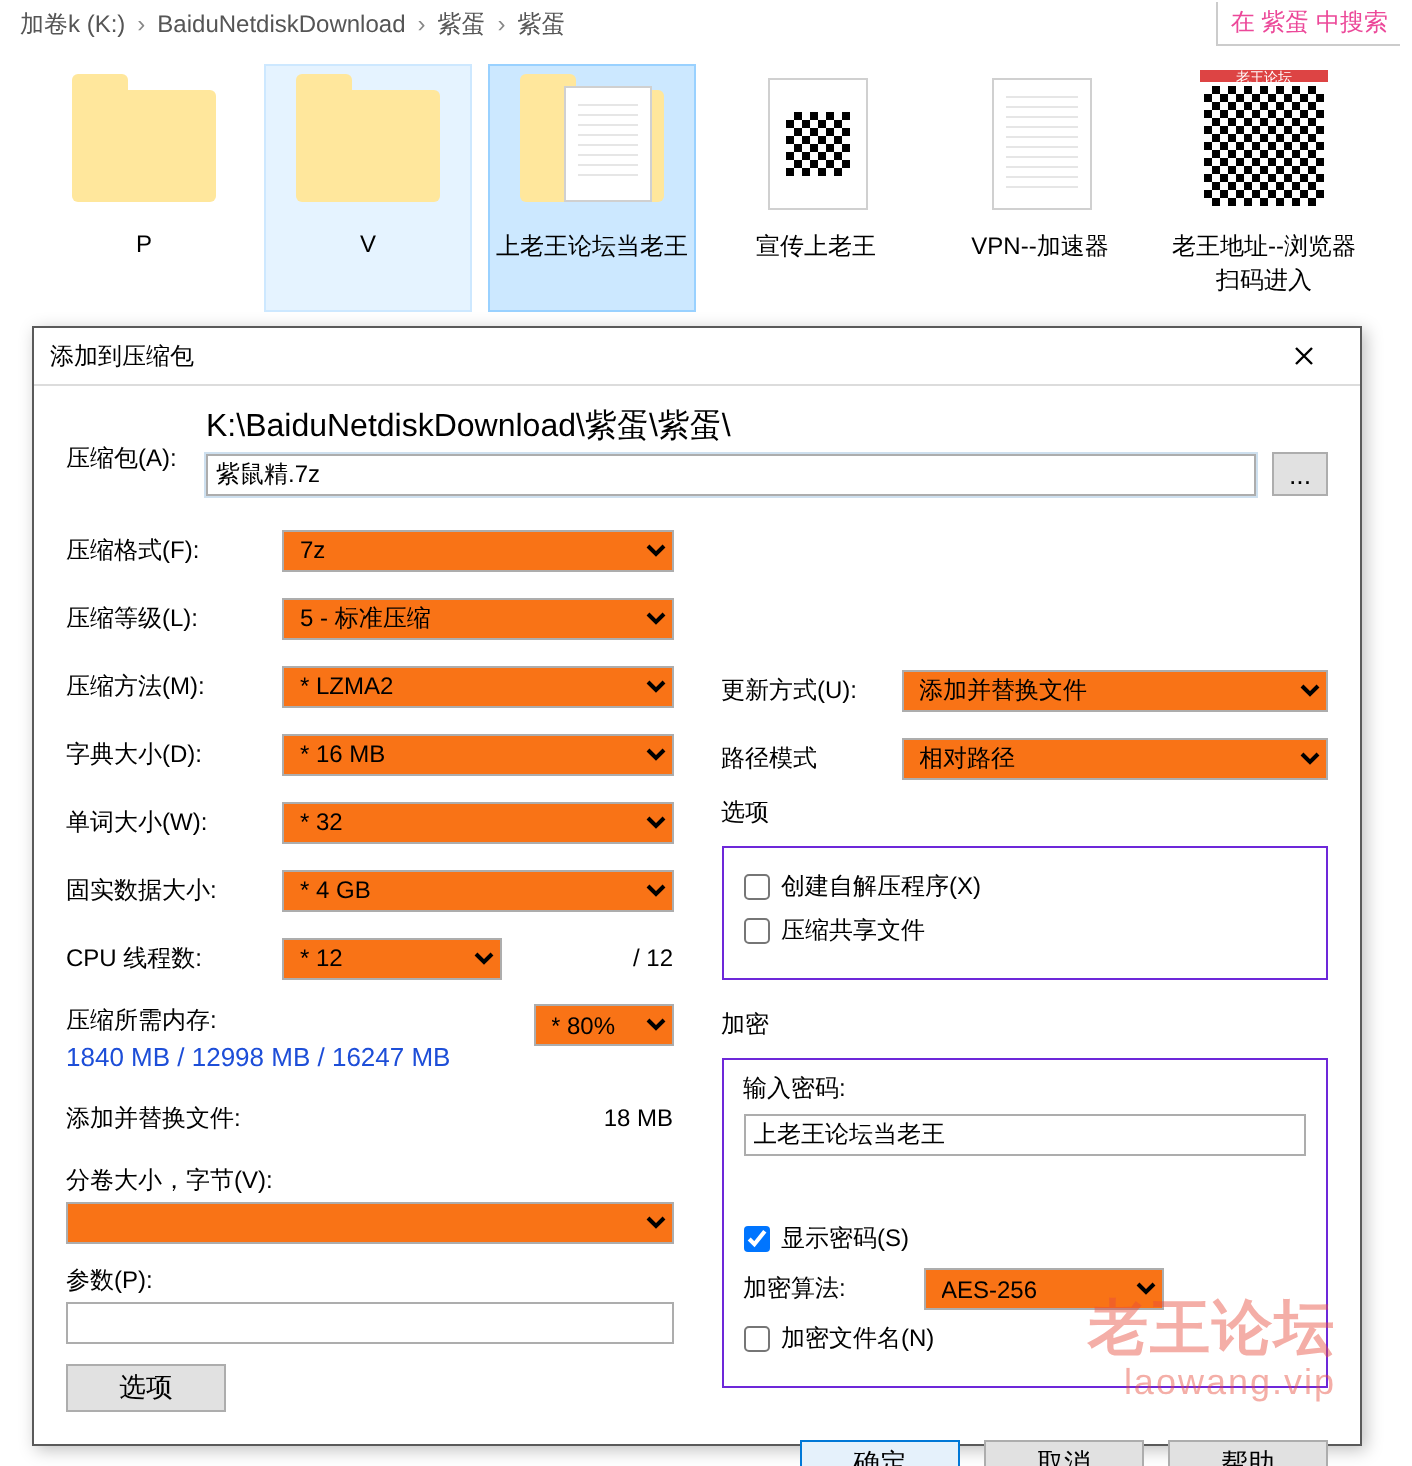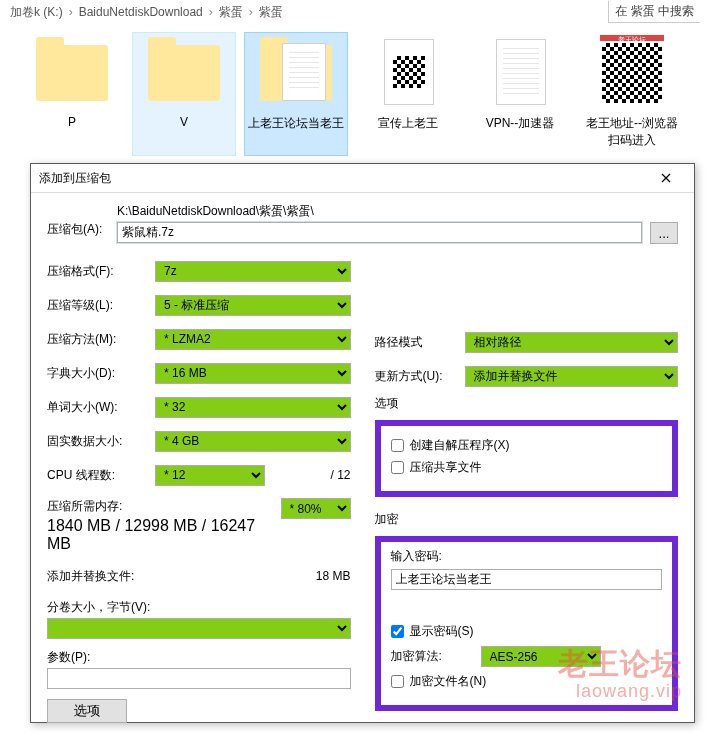--- a/index.html
+++ b/index.html
@@ -3,66 +3,66 @@
 <meta charset="utf-8">
 <style>
 * { margin: 0; padding: 0; box-sizing: border-box; font-family: "Microsoft YaHei", "Segoe UI", Tahoma, sans-serif; }
 body { background: #fff; font-size: 12px; width: 706px; height: 733px; overflow: hidden; position: relative; }
 
 
 .topbar { display: flex; align-items: center; height: 24px; padding: 0 6px; color: #555; }
 .topbar .crumb { padding: 0 4px; }
 .topbar .chev { color: #888; padding: 0 2px; }
 .topbar .spacer { flex: 1; }
-.topbar .search-hint { border: 1px solid #ccc; border-right: none; border-top: none; padding: 2px 6px; color: #404040; }
+.topbar .search-hint { border: 1px solid #ccc; border-right: none; border-top: none; padding: 2px 6px; color: #ec4899; }
 
 
 .files { display: flex; gap: 8px; padding: 8px 20px 14px 20px; }
 .file { width: 104px; text-align: center; padding: 4px 2px 6px 2px; border: 1px solid transparent; }
 .file.hover { background: #e5f3ff; border-color: #cde8ff; }
 .file.selected { background: #cce8ff; border-color: #99d1ff; }
 .file .thumb { width: 88px; height: 72px; margin: 0 auto 6px auto; position: relative; }
 .folder-shape { position: absolute; left: 8px; top: 8px; width: 72px; height: 56px; background: #ffe79c; border-radius: 3px; }
 .folder-shape::before { content: ""; position: absolute; left: 0; top: -8px; width: 28px; height: 12px; background: #ffe79c; border-radius: 3px 3px 0 0; }
 .doc-shape { position: absolute; left: 20px; top: 2px; width: 50px; height: 66px; background: #fff; border: 1px solid #d0d0d0; }
 .doc-lines { position: absolute; inset: 8px 6px; background: repeating-linear-gradient(#e6e6e6 0 1px, transparent 1px 5px); }
 .qr-shape { position: absolute; left: 12px; top: 4px; width: 64px; height: 64px; border: 2px solid #fff; background:
   repeating-conic-gradient(#000 0 25%, #fff 0 50%) 0 0/8px 8px; }
 .qr-header { position: absolute; left: 12px; top: -2px; width: 64px; height: 10px; background: #d44; color:#fff; font-size: 7px; line-height: 10px; text-align:center; }
 
 
-.dialog { position: absolute; left: 30px; top: 163px; width: 665px; height: 560px; background: #fff; border: 1px solid #5a5a5a; box-shadow: 2px 2px 8px rgba(0,0,0,.25); display: flex; flex-direction: column; }
+.dialog { position: absolute; left: 16px; top: 163px; width: 665px; height: 560px; background: #fff; border: 1px solid #5a5a5a; box-shadow: 2px 2px 8px rgba(0,0,0,.25); display: flex; flex-direction: column; }
 .titlebar { display: flex; align-items: center; height: 30px; border-bottom: 1px solid #dcdcdc; padding: 0 8px; }
 .titlebar .ttl { flex: 1; font-size: 12px; }
 .titlebar .close { width: 40px; height: 28px; display: flex; align-items: center; justify-content: center; }
 .body { flex: 1; padding: 10px 16px 10px 16px; display: flex; flex-direction: column; }
 
 .archive-row { display: flex; align-items: flex-start; margin-bottom: 10px; }
 .archive-row .lbl { width: 70px; padding-top: 18px; }
 .archive-row .right { flex: 1; }
-.path-text { font-size: 12px; margin-bottom: 2px; }
-.path-line { display:flex; gap:8px; }
+.path-text { font-size: 16px; margin-bottom: 2px; }
+.path-line { display:flex; gap:8px;align-items:center; }
 .path-input { flex:1; height:22px; border:1px solid #0a64ad; padding:2px 4px; font-size:12px; outline:1px solid #0a64ad33; }
 .browse-btn { width:28px; height:22px; background:#e1e1e1; border:1px solid #adadad; }
 
 .columns { display: flex; gap: 24px; flex: 1; }
 .col { flex: 1; display: flex; flex-direction: column; justify-content: flex-end; }
 
 .form-row { display: flex; align-items: center; margin: 6px 0; min-height: 22px; }
 .form-row .lbl { width: 108px; }
 .form-row .ctrl { flex: 1; }
 .form-row .suffix { margin-left: 6px; width: 30px; }
 select, .combo, input[type=text] { height: 21px; border: 1px solid #adadad; background: #fff; font-size: 12px; padding: 1px 4px; width: 100%; }
 .combo .arrow, select { background: #efefef; }
-select { background:#84cc16; }
-
-.mem-line { font-size: 16px; color:#000000; margin-top:2px; }
+select { background:#f97316; }
+
+.mem-line { font-size: 13px; color:#1d4ed8; margin-top:2px; }
 
 .group-title { margin: 2px 0 4px 0; color:#000; }
-.fieldset { border:6px solid #6d28d9; padding:6px 10px 10px 10px; margin: 4px 0 12px 0; }
+.fieldset { border:1px solid #6d28d9; padding:6px 10px 10px 10px; margin: 4px 0 12px 0; }
 .chk-row { display:flex; align-items:center; margin:5px 0; }
 .chk-row input { margin-right:6px; }
 .pwd-input { width: 240px; height:22px; border:1px solid #767676; padding:2px 4px; font-size:12px; margin-top:4px;}
 .enc-row { display:flex; align-items:center; margin:6px 0; }
 .enc-row .lbl { width: 90px;}
 .enc-row select { width: 120px; }
 
 .opts-btn-row { margin-top: 10px; }
 .opts-btn { width: 80px; height: 24px; background:#e1e1e1; border:1px solid #adadad; }
 
@@ -210,26 +210,26 @@
         <div style="margin-top:10px">参数(P):</div>
         <input type="text" style="margin-top: 2px;" value="">
 
         <div class="opts-btn-row">
           <button class="opts-btn">选项</button>
         </div>
       </div>
 
       <div class="col">
         <div class="form-row">
+          <span class="lbl" style="width:90px">更新方式(U):</span>
+          <select class="ctrl"><option>添加并替换文件</option></select>
+        </div>
+        <div class="form-row">
           <span class="lbl" style="width:90px">路径模式</span>
           <select class="ctrl"><option>相对路径</option></select>
-        </div>
-        <div class="form-row">
-          <span class="lbl" style="width:90px">更新方式(U):</span>
-          <select class="ctrl"><option>添加并替换文件</option></select>
         </div>
 
         <div class="group-title">选项</div>
         <div class="fieldset">
           <label class="chk-row">
             <input type="checkbox" style="">
             <span>创建自解压程序(X)</span>
           </label>
           <label class="chk-row">
             <input type="checkbox" style="">

